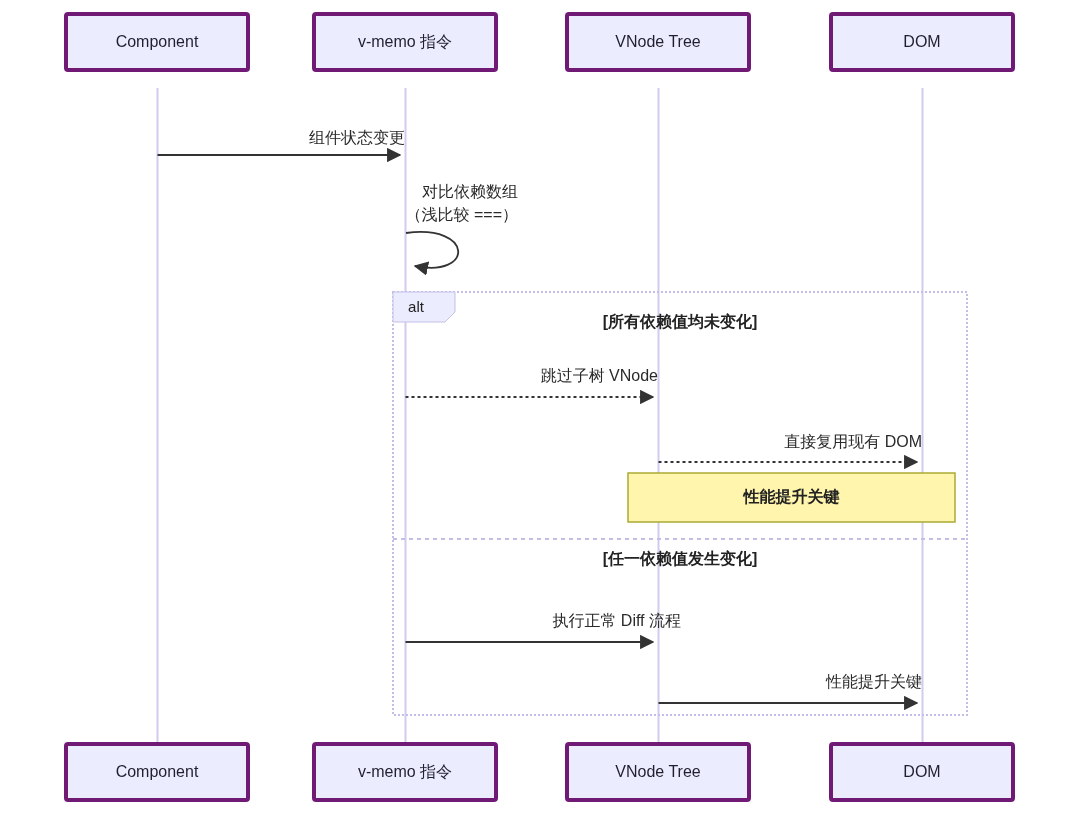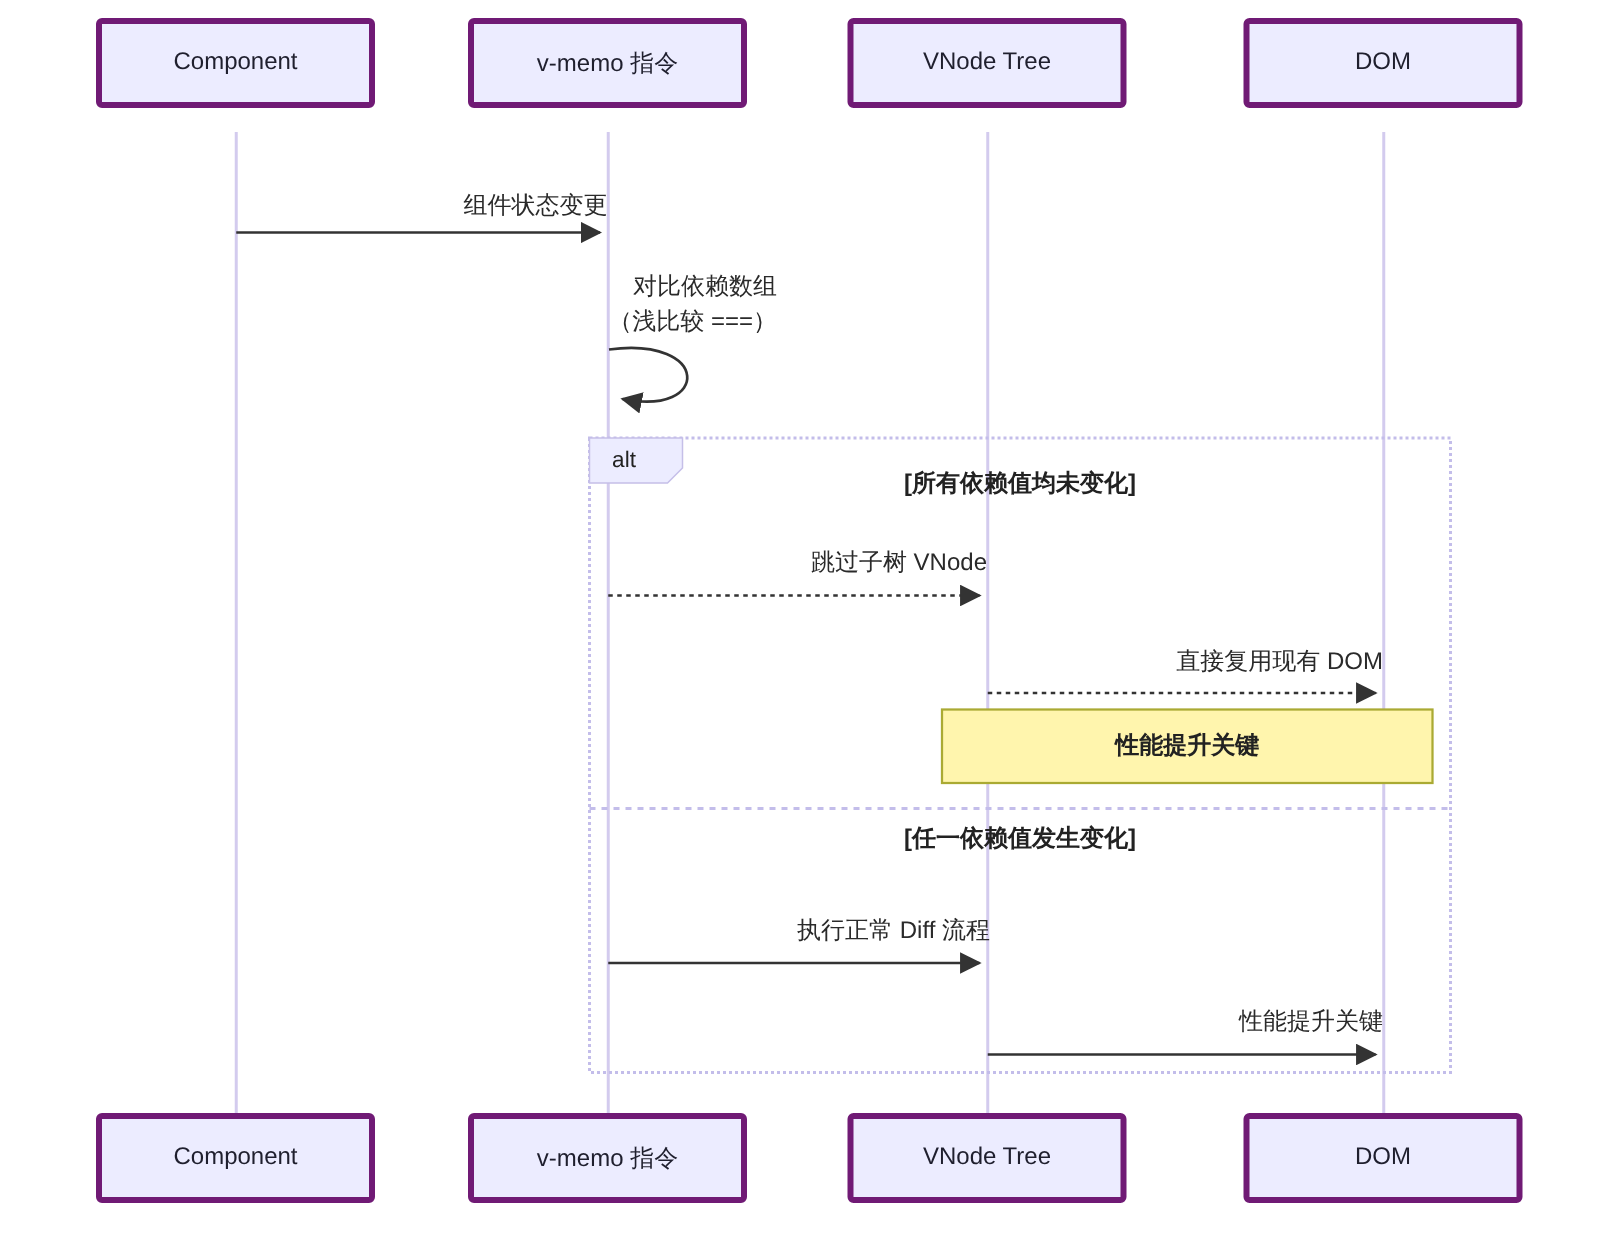--- a/index.html
+++ b/index.html
@@ -134,21 +134,21 @@
 
   <div class="msg-label" style="left:308px; top:180px; width:210px;">
     <div>对比依赖数组</div>
     <div>（浅比较 ===）</div>
   </div>
 
   <div class="msg-label" style="left:405px; top:364px; width:253px;">跳过子树 VNode</div>
 
   <div class="msg-label" style="left:658px; top:430px; width:264px;">直接复用现有 DOM</div>
 
-  <div class="msg-label" style="left:407px; top:609px; width:253px;">执行正常 Diff 流程</div>
+  <div class="msg-label" style="left:428px; top:609px; width:253px;">执行正常 Diff 流程</div>
 
   <div class="msg-label" style="left:658px; top:670px; width:264px;">性能提升关键</div>
 
   <div class="alt-tag">alt</div>
   <div class="cond" style="top:296px;margin-top:16px;">[所有依赖值均未变化]</div>
   <div class="cond" style="top:549px;">[任一依赖值发生变化]</div>
 
   <div class="note-text">性能提升关键</div>
 
 </div>

